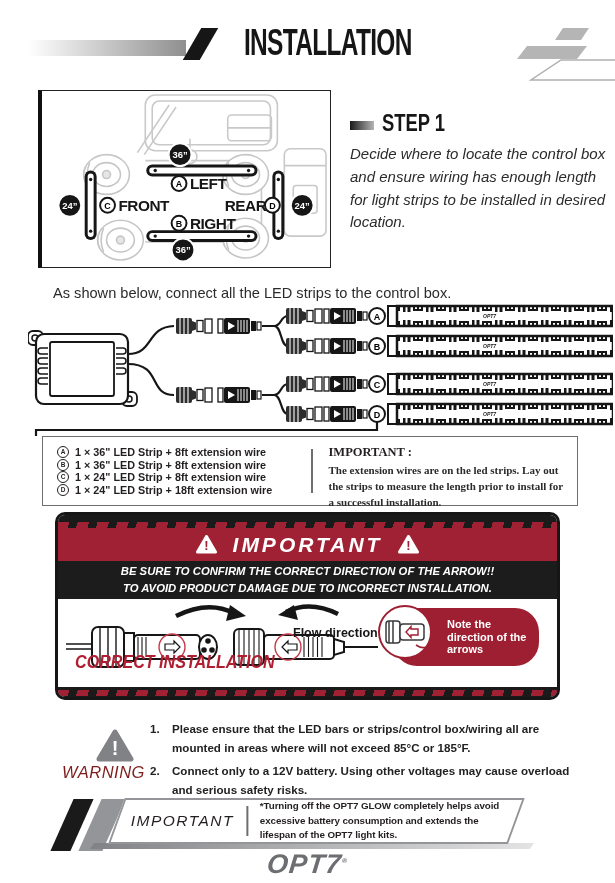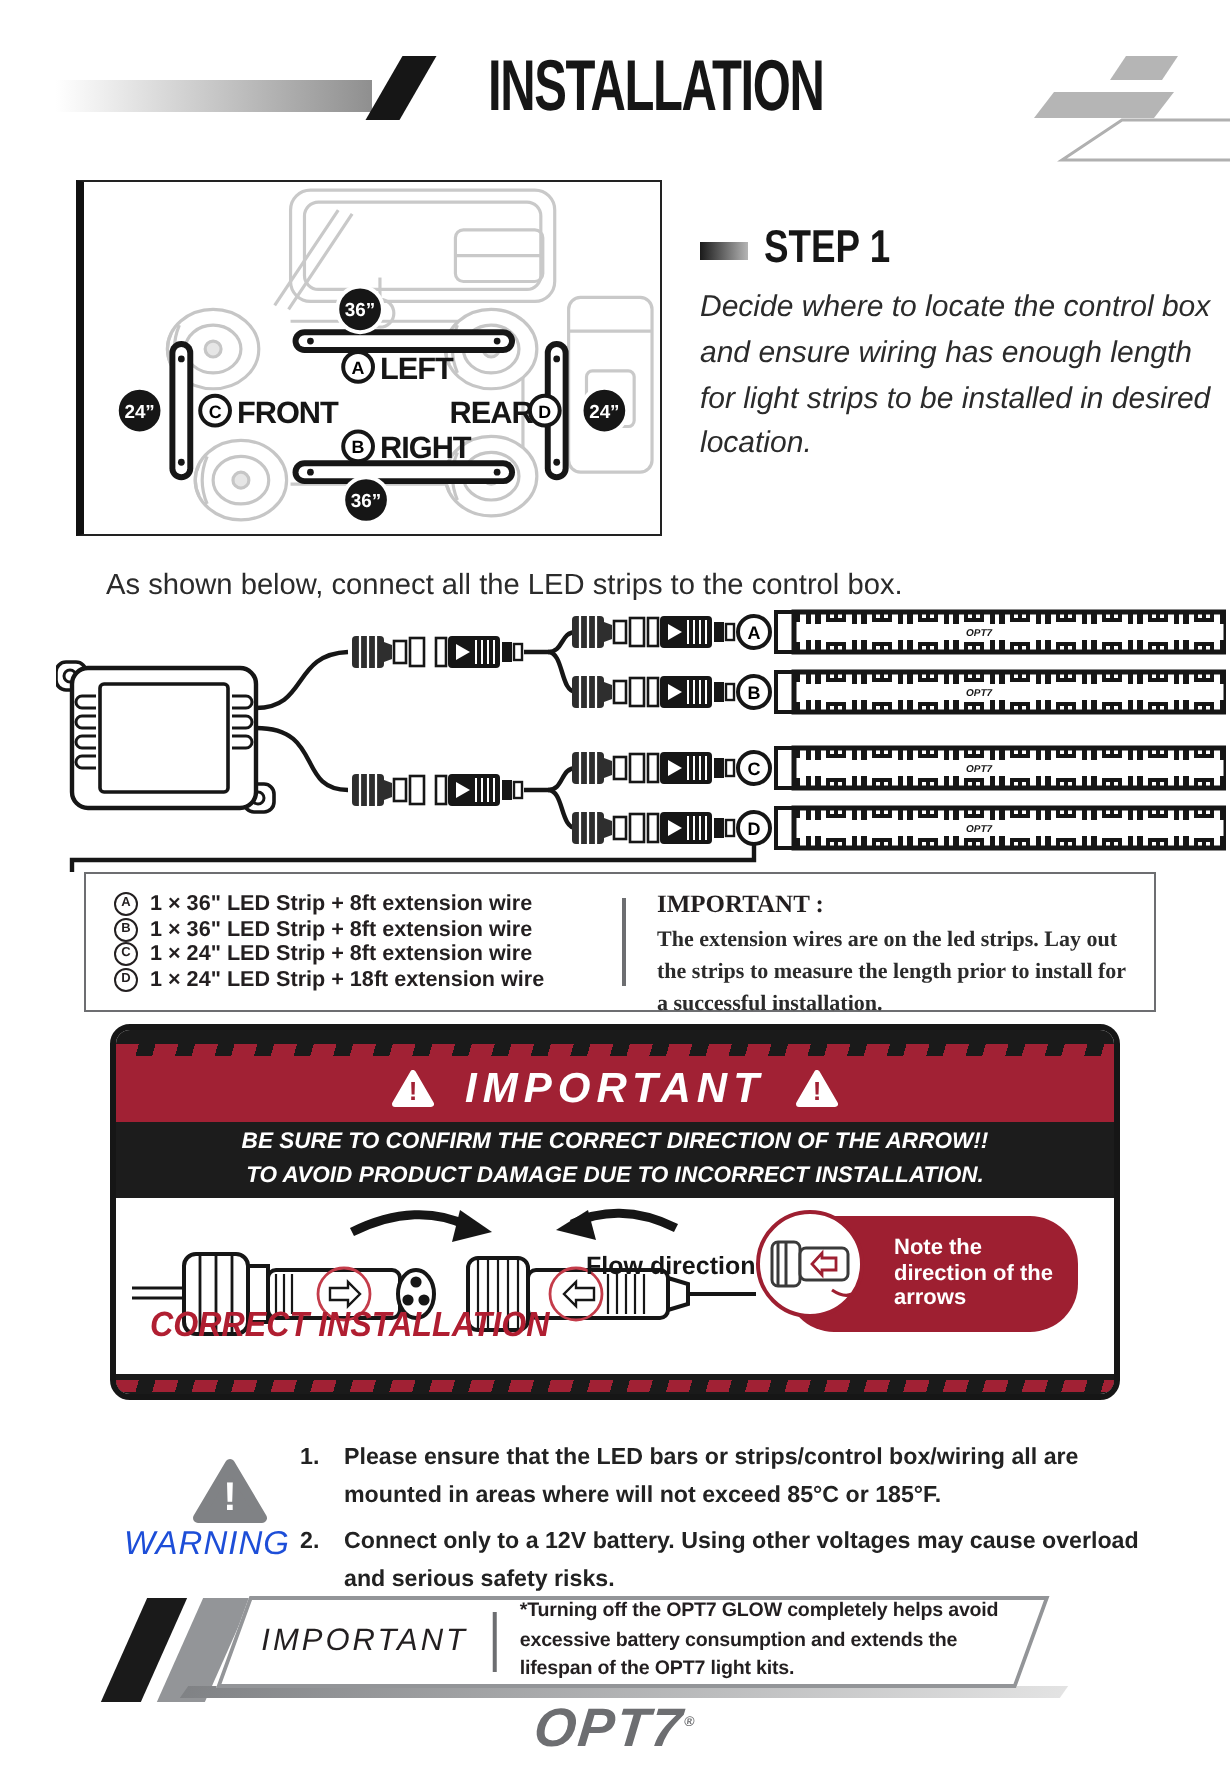--- a/index.html
+++ b/index.html
@@ -52,21 +52,21 @@
   .note-bubble{position:absolute;left:335px;top:9px;width:146px;height:58px;background:#9e1f31;border-radius:24px;
                color:#fff;font-size:11px;font-weight:bold;line-height:1.18;display:flex;align-items:center;
                padding-left:54px;box-sizing:border-box;}
   .magnifier{position:absolute;left:320px;top:6px;width:54px;height:54px;border-radius:50%;
              border:2.5px solid #9e1f31;background:#fff;box-sizing:border-box;}
   .correct-label{position:absolute;left:17px;top:53px;color:#b01e31;font-weight:bold;font-style:italic;
                  font-size:17.5px;transform:scaleX(.92);transform-origin:left top;white-space:nowrap;}
   
   .warn-icon{position:absolute;left:96px;top:729px;}
   .warn-label{position:absolute;left:62px;top:763px;width:110px;font-size:16.5px;font-style:italic;
-              font-weight:500;letter-spacing:.5px;color:#1d4ed8;}
+              font-weight:500;letter-spacing:.5px;color:#7f1d1d;}
   .warn-list{position:absolute;left:146px;top:716px;width:422px;margin:4px;padding:0;list-style:none;counter-reset:wn;}
   .warn-list li{counter-increment:wn;position:relative;padding-left:22px;font-size:11.6px;font-weight:bold;
                 line-height:1.6;color:#222;margin-bottom:5px;}
   .warn-list li::before{content:counter(wn) ".";position:absolute;left:0;}
   
   .bb-slash-black{position:absolute;left:62px;top:799px;width:20px;height:52px;background:#1a1a1a;transform:skewX(-24deg);}
   .bb-slash-gray{position:absolute;left:90px;top:799px;width:24px;height:52px;background:#939598;transform:skewX(-24deg);}
   .bb-banner{position:absolute;left:108px;top:798px;width:400px;height:46px;box-sizing:border-box;
              border:2px solid #939598;background:#fff;transform:skewX(-20deg);transform-origin:bottom left;
              display:flex;align-items:center;}

